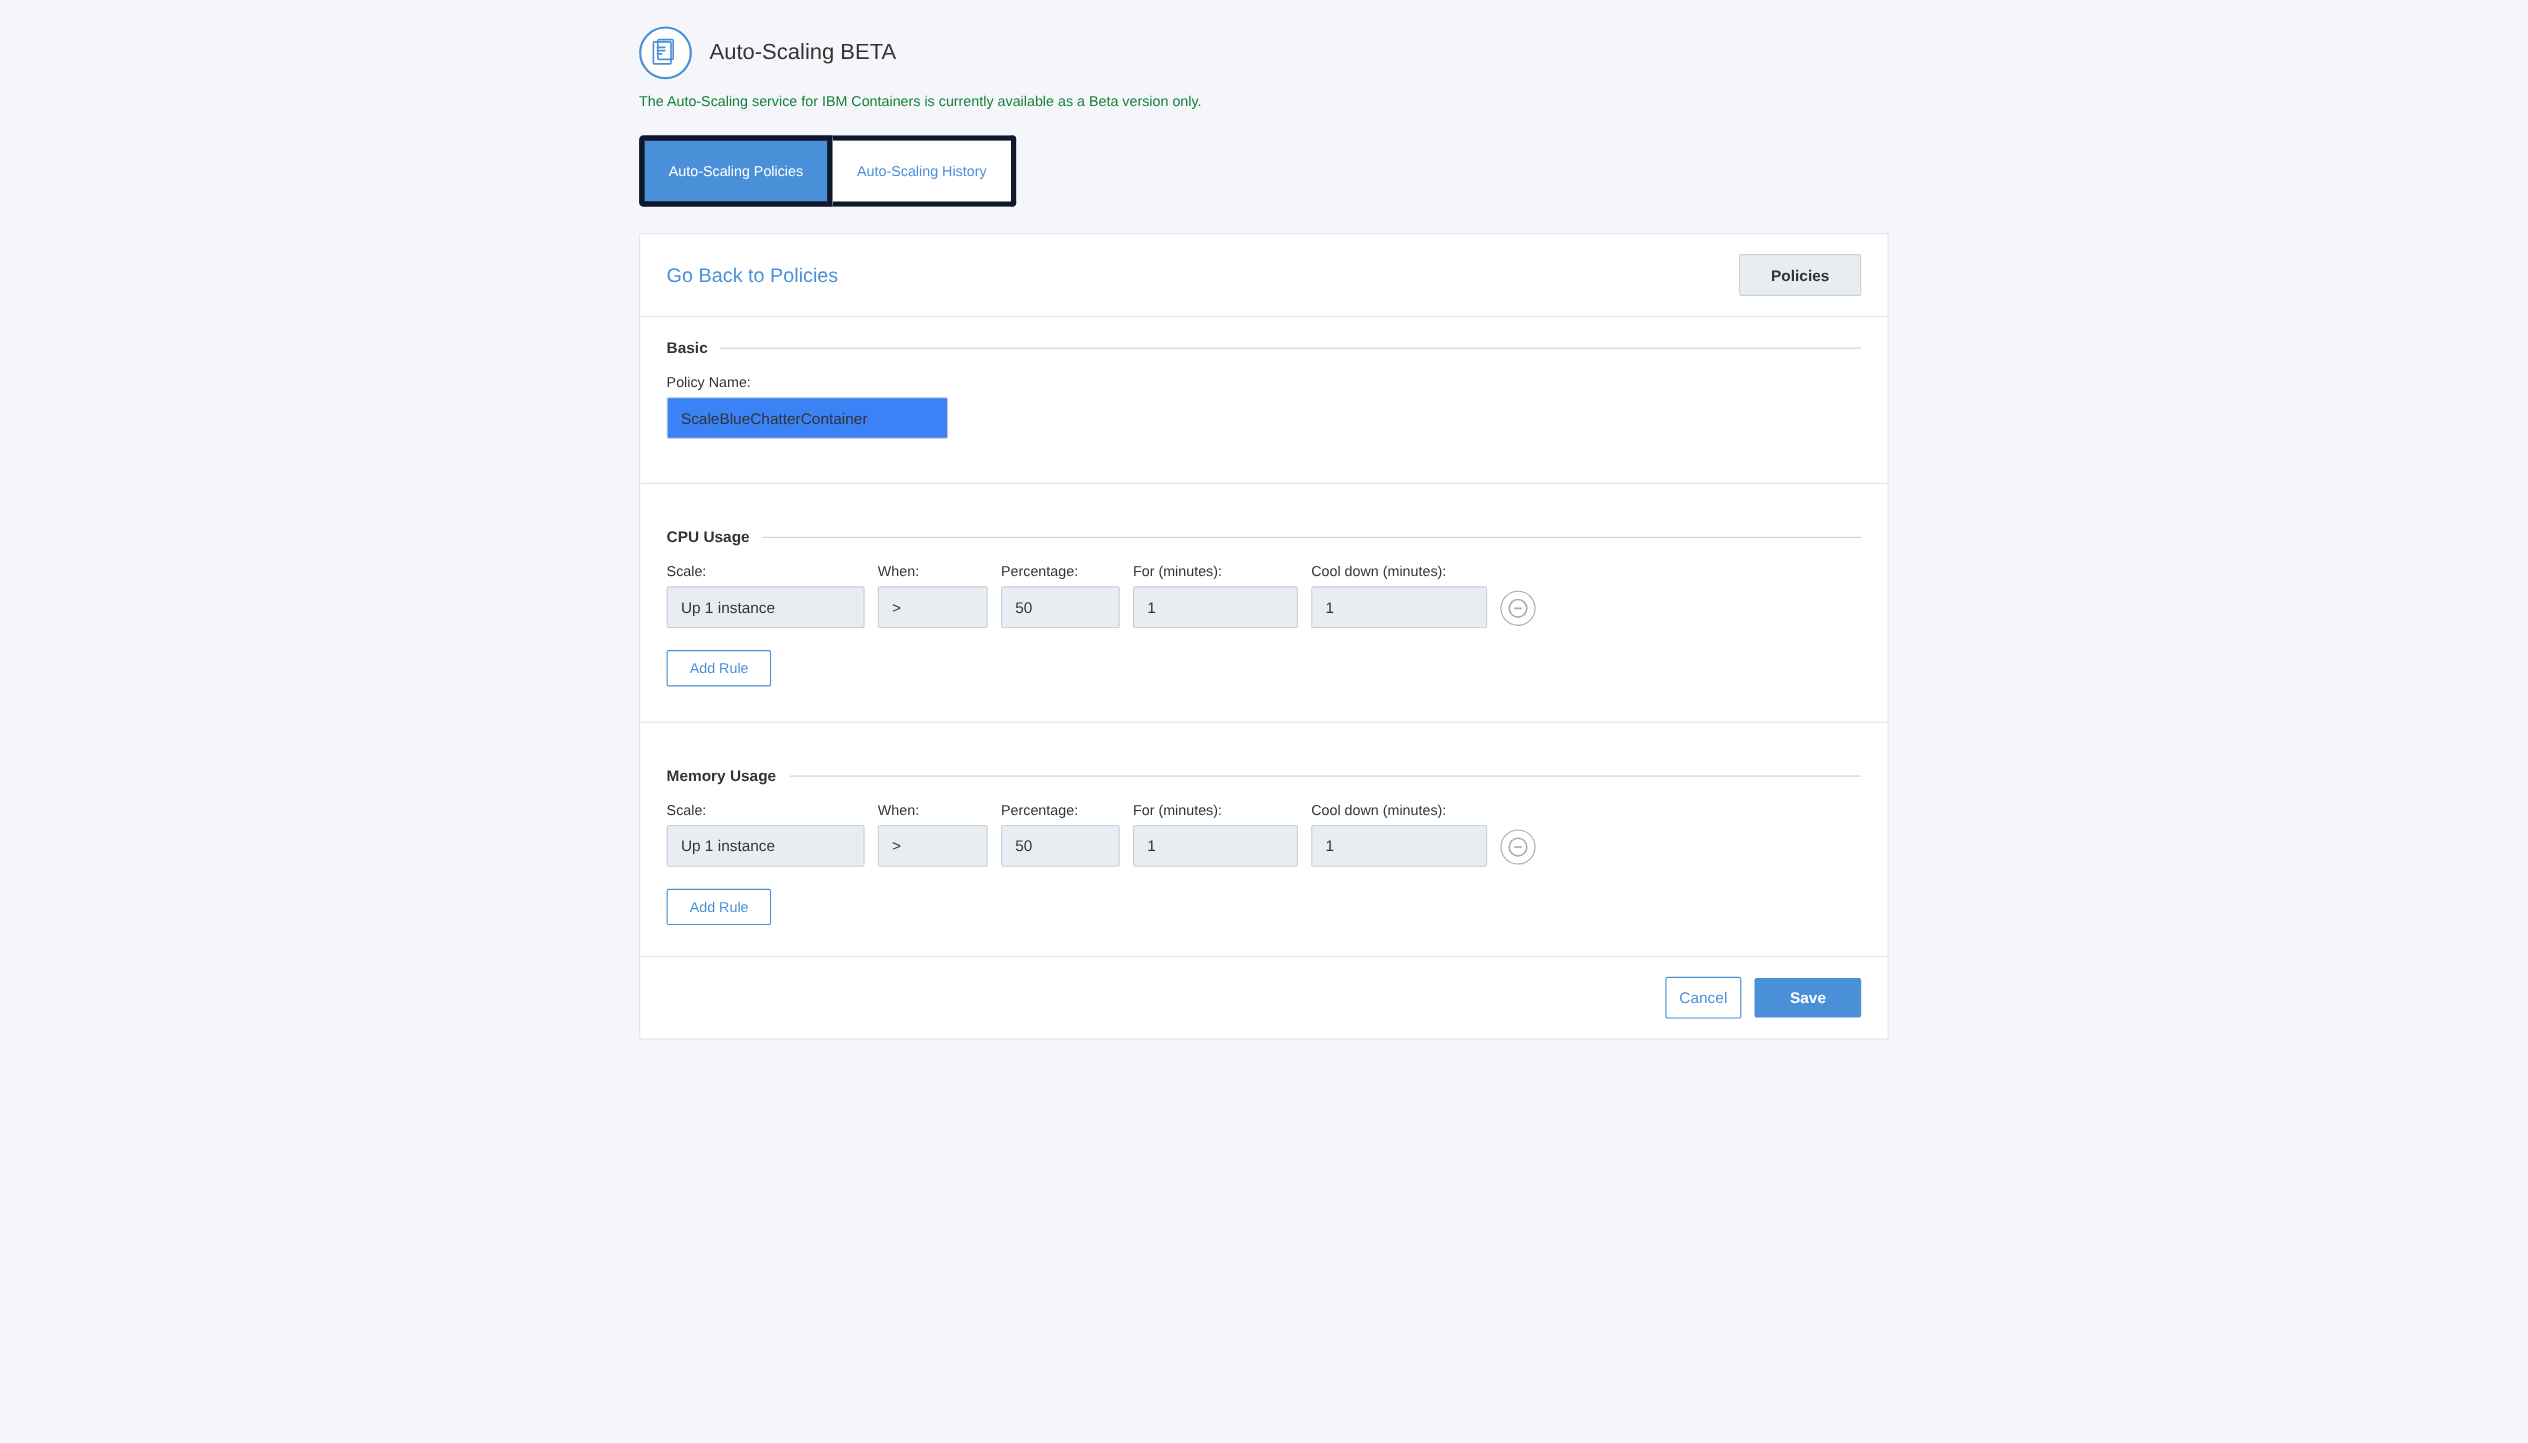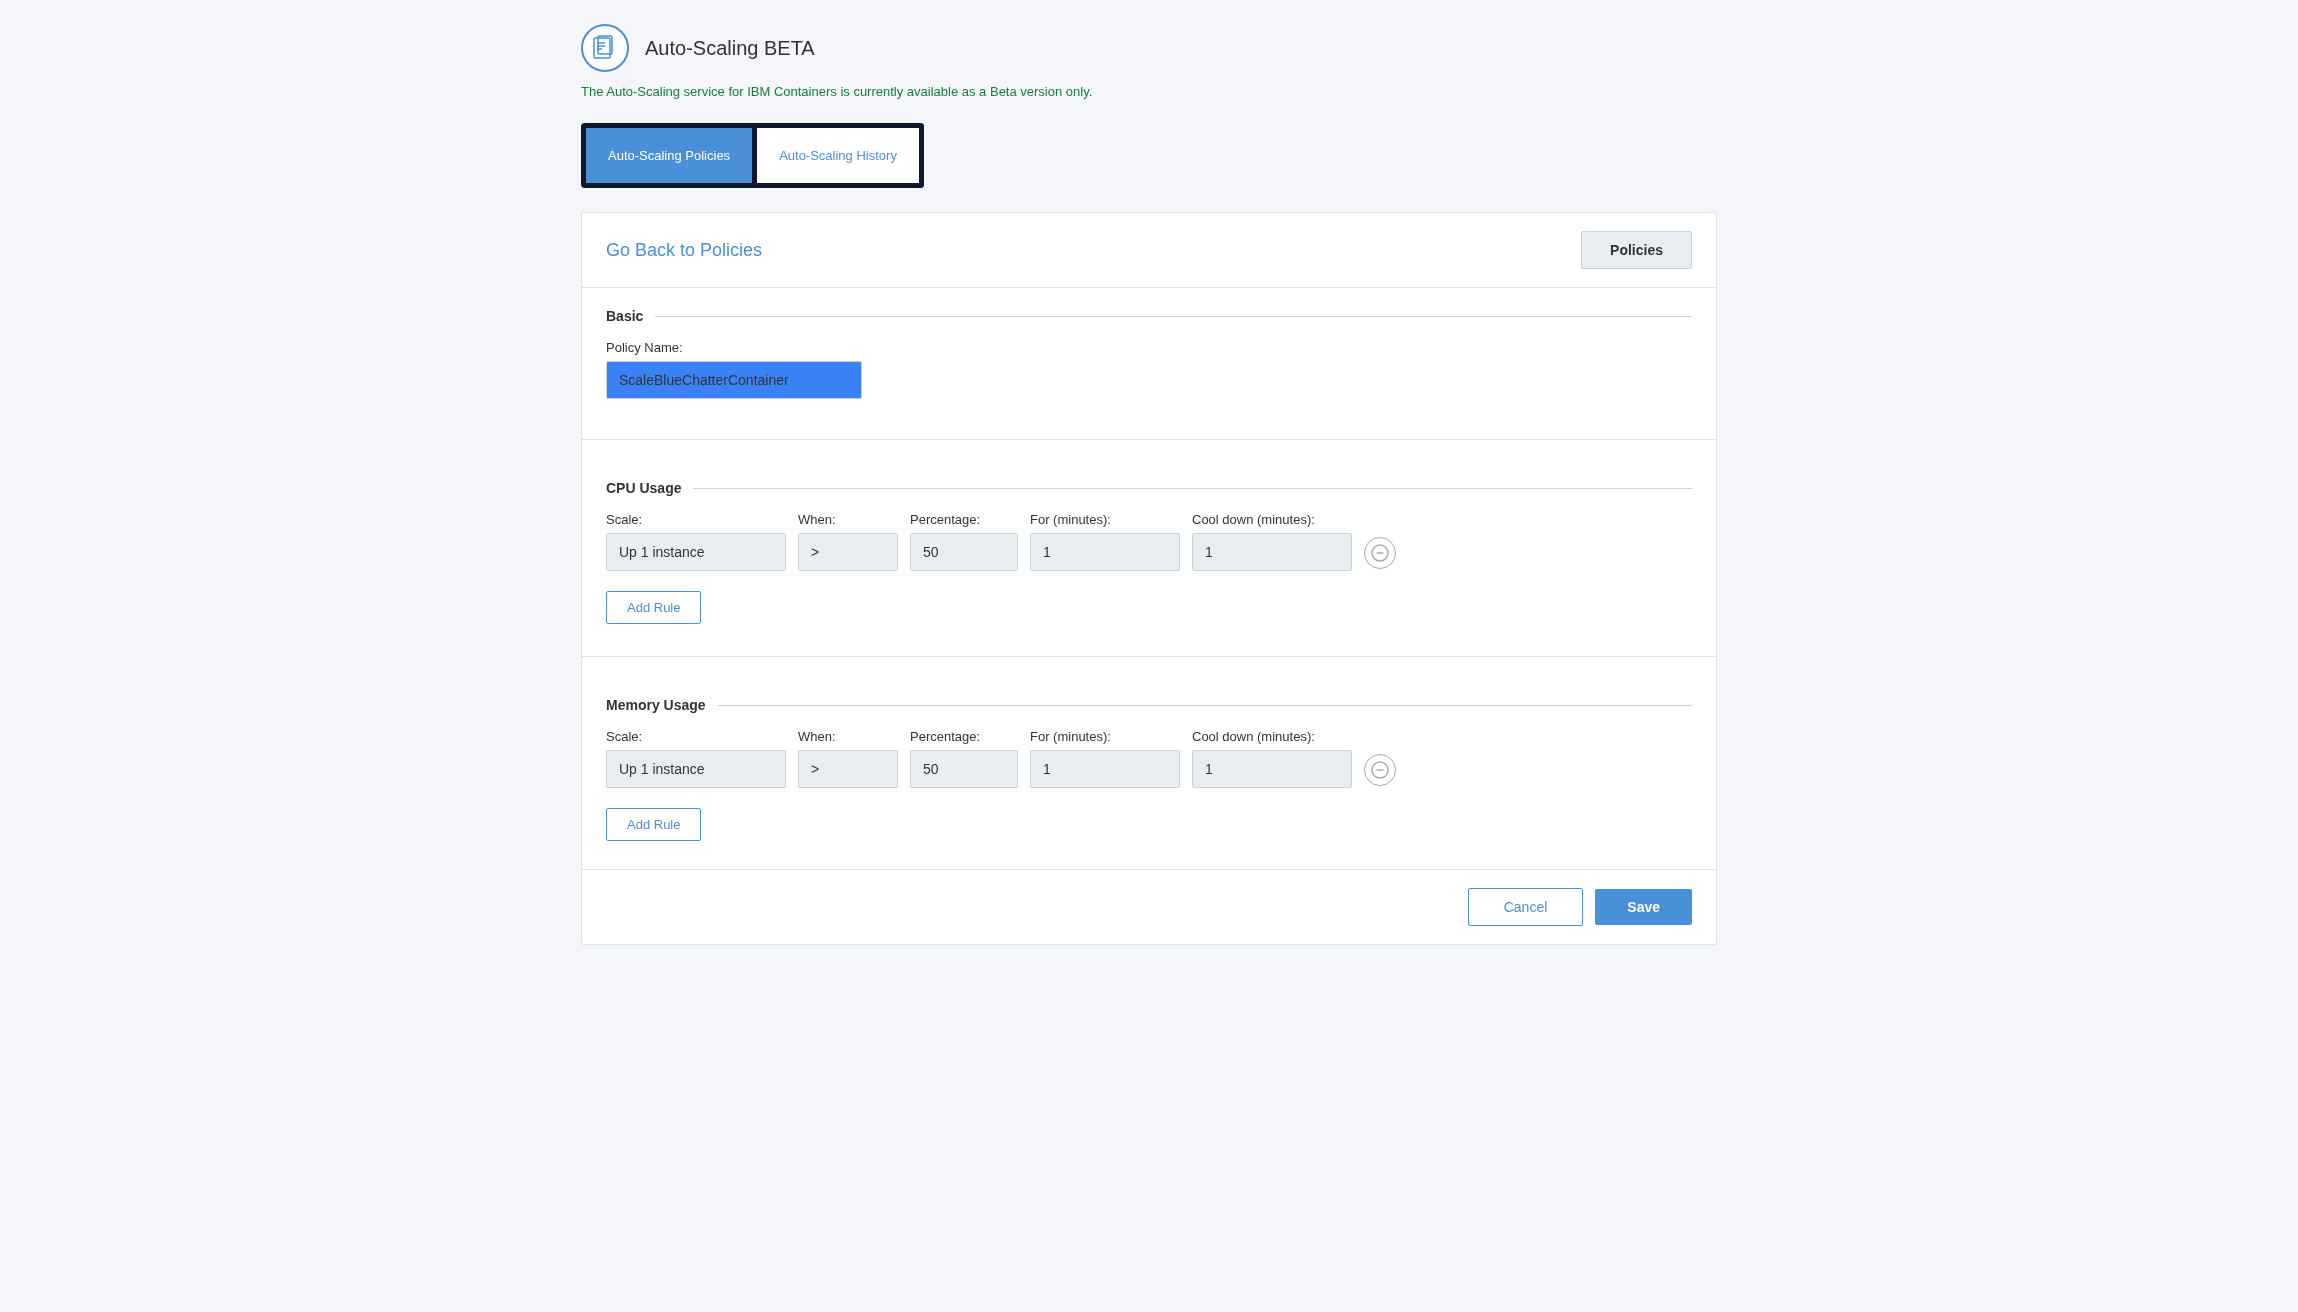--- a/index.html
+++ b/index.html
@@ -196,21 +196,21 @@
       justify-content: flex-end;
       align-items: center;
       gap: 12px;
       padding: 18px 24px;
       border-top: 1px solid #dde3ea;
     }
     .cancel-btn {
       background: #fff;
       border: 1px solid #4a90d9;
       color: #4a90d9;
-      padding: 10px 35px;
+      padding: 10px 12px;
       font-size: 14px;
       cursor: pointer;
       border-radius: 2px;
     }
     .save-btn {
       background: #4a90d9;
       border: none;
       color: #fff;
       padding: 10px 32px;
       font-size: 14px;

